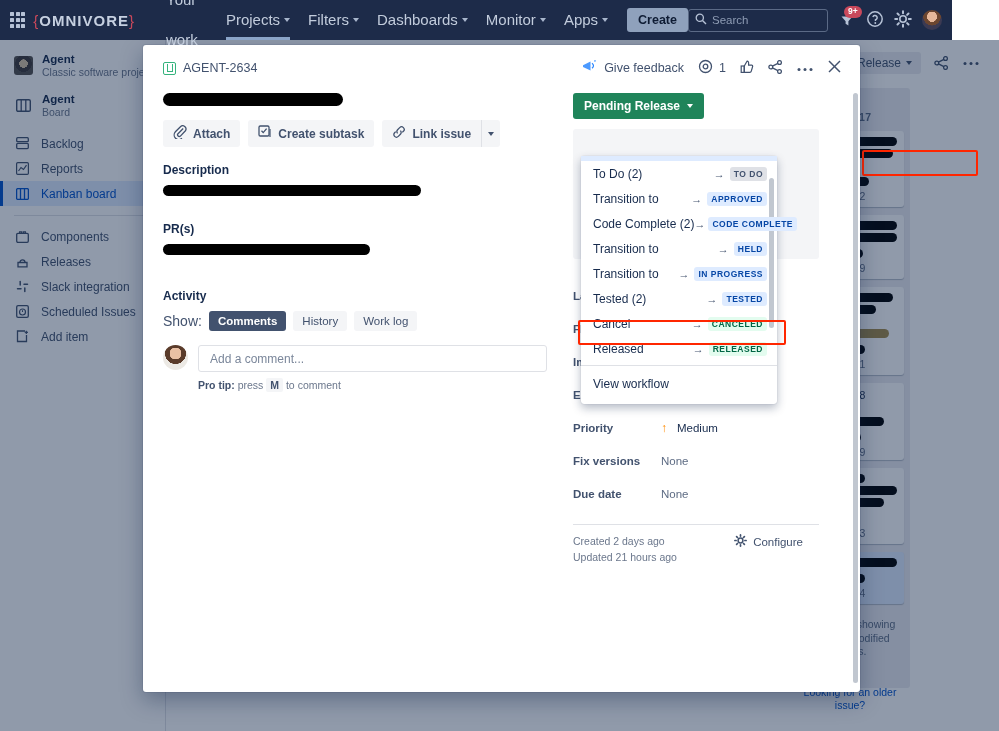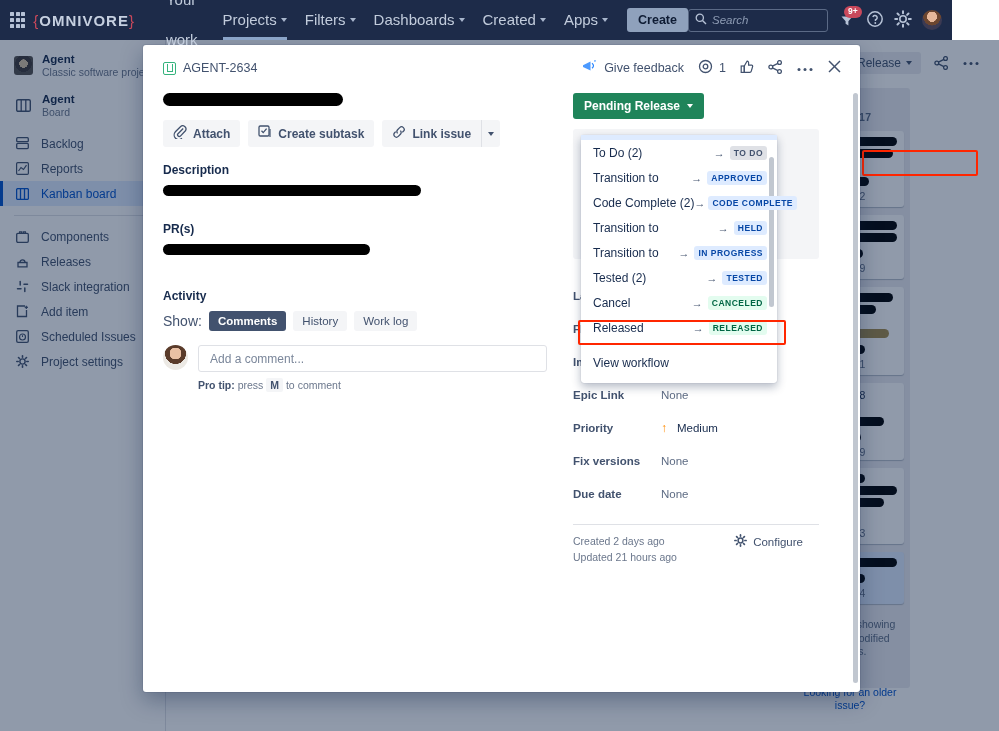--- a/index.html
+++ b/index.html
@@ -31,21 +31,21 @@
   .caret{ border-left:3.5px solid transparent; border-right:3.5px solid transparent; border-top:4px solid #A8B6CC; display:inline-block; }
   .create-btn{
     background:#8FA1BC; color:#0E1B33; font-weight:bold; font-size:12.5px;
     padding:5px 11px; border-radius:3px; margin-left:10px; cursor:pointer;
   }
   .nav-right{ margin-left:auto; display:flex; align-items:center; gap:10px; padding-right:10px; }
   .search-box{
     width:140px; height:23px; border:1px solid #5B6A86; border-radius:3px;
     display:flex; align-items:center; padding:0 6px; gap:5px;
   }
-  .search-box span{ color:#8E9CB4; font-size:11.5px;font-style:italic;}
+  .search-box span{ color:#8E9CB4; font-size:11.5px;}
   .bell-wrap{ position:relative; width:18px; height:18px;}
   .badge9{
     position:absolute; top:-5px; left:6px; background:#C9485B; color:#fff;
     font-size:8.5px; font-weight:bold; border-radius:8px; padding:1px 4px; line-height:1.15;
   }
   .avatar-top{
     width:20px;height:20px;border-radius:50%;
     background:radial-gradient(circle at 50% 34%, #e5b79a 0 30%, #6c4630 31% 52%, #3c3a52 53% 100%);
   }
 
@@ -147,21 +147,21 @@
   .field-row{ display:flex; align-items:center; min-height:33px; font-size:11.5px;}
   .field-lbl{ width:88px; color:#42526E; font-weight:bold;}
   .field-val{ color:#5E6C84;}
   .field-val.dark{ color:#172B4D;}
   .m-foot{ display:flex; align-items:flex-start; padding:9px 16px 0 0; margin-top:14px; border-top:1px solid #DFE1E6;}
   .foot-t{ font-size:10.5px; color:#6B778C; line-height:1.5;}
   .cfg{ margin-left:auto; font-size:11.5px; color:#42526E; display:flex; align-items:center; gap:6px; cursor:pointer;}
 
   
   #dropdown{
-    position:absolute; left:581px; top:135px; width:196px;
+    position:absolute; left:581px; top:156px; width:196px;
     background:#fff; border-radius:3px; box-shadow:0 4px 10px rgba(9,30,66,.3),0 0 1px rgba(9,30,66,.31);
     z-index:50; padding:4px 0 0;
   }
   #dropdown .top-strip{ height:5px; background:#DEEBFF; margin:-4px 0 0;}
   .dd-item{
     display:flex; align-items:center; height:25px; padding:0 10px 0 12px;
     font-size:12px; color:#172B4D; cursor:pointer; position:relative; white-space:nowrap;
   }
   .dd-arrow{ margin-left:auto; color:#42526E; font-size:11px; padding-right:5px;}
   .lozenge{
@@ -270,54 +270,36 @@
                 <line x1="1.5" y1="8.8" x2="5" y2="8.8"></line>
                 <line x1="8" y1="4.2" x2="11.5" y2="4.2"></line>
               </g>
             </svg>
         </span>
         <span>Slack integration</span>
       </div>
       <div class="srow">
         <span class="sicon">
           <svg width="13" height="13" viewBox="0 0 13 13">
+              <rect x="0.7" y="0.7" width="11.6" height="11.6" rx="1.4" fill="none" stroke="#42526E" stroke-width="1.3"></rect>
+              <circle cx="6.5" cy="7" r="3" fill="none" stroke="#42526E" stroke-width="1.2"></circle>
+              <line x1="6.5" y1="7" x2="6.5" y2="5.2" stroke="#42526E" stroke-width="1.1"></line>
+            </svg>
+        </span>
+        <span>Scheduled Issues</span>
+      </div>
+      <div class="srow">
+        <span class="sicon">
+          <svg width="13" height="13" viewBox="0 0 13 13">
               <path d="M9 1 H1.5 V11.5 H10.5 V5" fill="none" stroke="#42526E" stroke-width="1.3"></path>
               <line x1="10.3" y1="0.7" x2="10.3" y2="4" stroke="#42526E" stroke-width="1.2"></line>
               <line x1="8.7" y1="2.3" x2="12" y2="2.3" stroke="#42526E" stroke-width="1.2"></line>
             </svg>
         </span>
         <span>Add item</span>
-      </div>
-      <div class="srow">
-        <span class="sicon">
-          <svg width="13" height="13" viewBox="0 0 13 13">
-              <rect x="0.7" y="0.7" width="11.6" height="11.6" rx="1.4" fill="none" stroke="#42526E" stroke-width="1.3"></rect>
-              <circle cx="6.5" cy="7" r="3" fill="none" stroke="#42526E" stroke-width="1.2"></circle>
-              <line x1="6.5" y1="7" x2="6.5" y2="5.2" stroke="#42526E" stroke-width="1.1"></line>
-            </svg>
-        </span>
-        <span>Scheduled Issues</span>
-      </div>
-      <div class="srow">
-        <span class="sicon">
-          <svg width="13" height="13" viewBox="0 0 13 13">
-              <circle cx="6.5" cy="6.5" r="2.6" fill="none" stroke="#42526E" stroke-width="1.4"></circle>
-              <g stroke="#42526E" stroke-width="1.6" stroke-linecap="round">
-                <line x1="6.5" y1="0.8" x2="6.5" y2="2.2"></line>
-                <line x1="6.5" y1="10.8" x2="6.5" y2="12.2"></line>
-                <line x1="0.8" y1="6.5" x2="2.2" y2="6.5"></line>
-                <line x1="10.8" y1="6.5" x2="12.2" y2="6.5"></line>
-                <line x1="2.5" y1="2.5" x2="3.5" y2="3.5"></line>
-                <line x1="9.5" y1="9.5" x2="10.5" y2="10.5"></line>
-                <line x1="10.5" y1="2.5" x2="9.5" y2="3.5"></line>
-                <line x1="3.5" y1="9.5" x2="2.5" y2="10.5"></line>
-              </g>
-            </svg>
-        </span>
-        <span>Project settings</span>
       </div>
     </div>
   </div>
 
   <div id="board">
     <div class="board-top">
       <div class="release-chip">
         <span>Release</span>
         <span class="caret" style="border-top-color:#42526E;"></span>
       </div>
@@ -716,21 +698,21 @@
       </div>
     <div class="nav-item">
         <span>Filters</span>
         <span class="caret"></span>
       </div>
     <div class="nav-item">
         <span>Dashboards</span>
         <span class="caret"></span>
       </div>
     <div class="nav-item">
-        <span>Created</span>
+        <span>Monitor</span>
         <span class="caret"></span>
       </div>
     <div class="nav-item">
         <span>Apps</span>
         <span class="caret"></span>
       </div>
     <div class="create-btn">Create</div>
   </div>
   <div class="nav-right">
     <div class="search-box">

